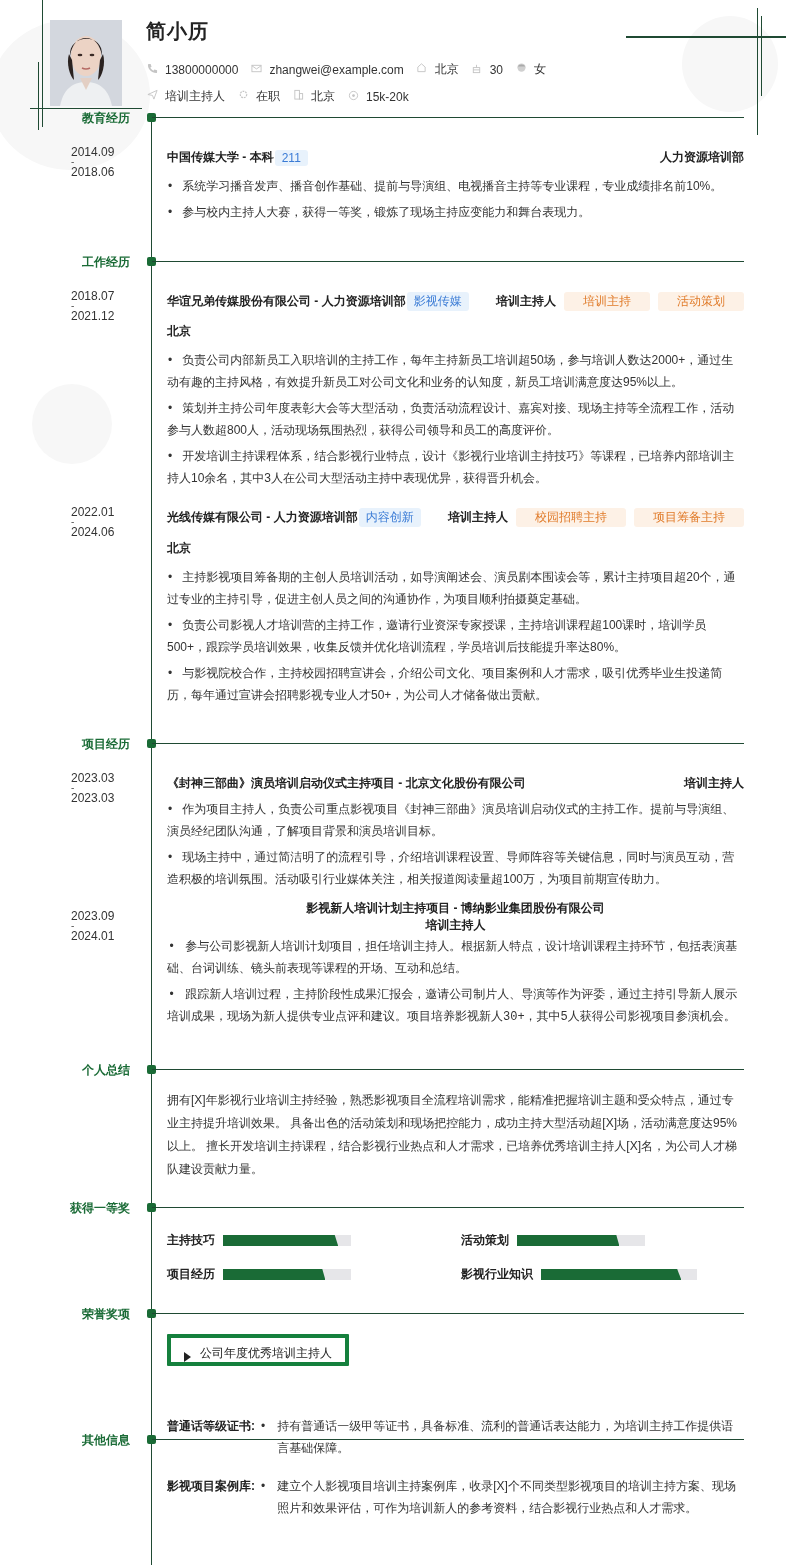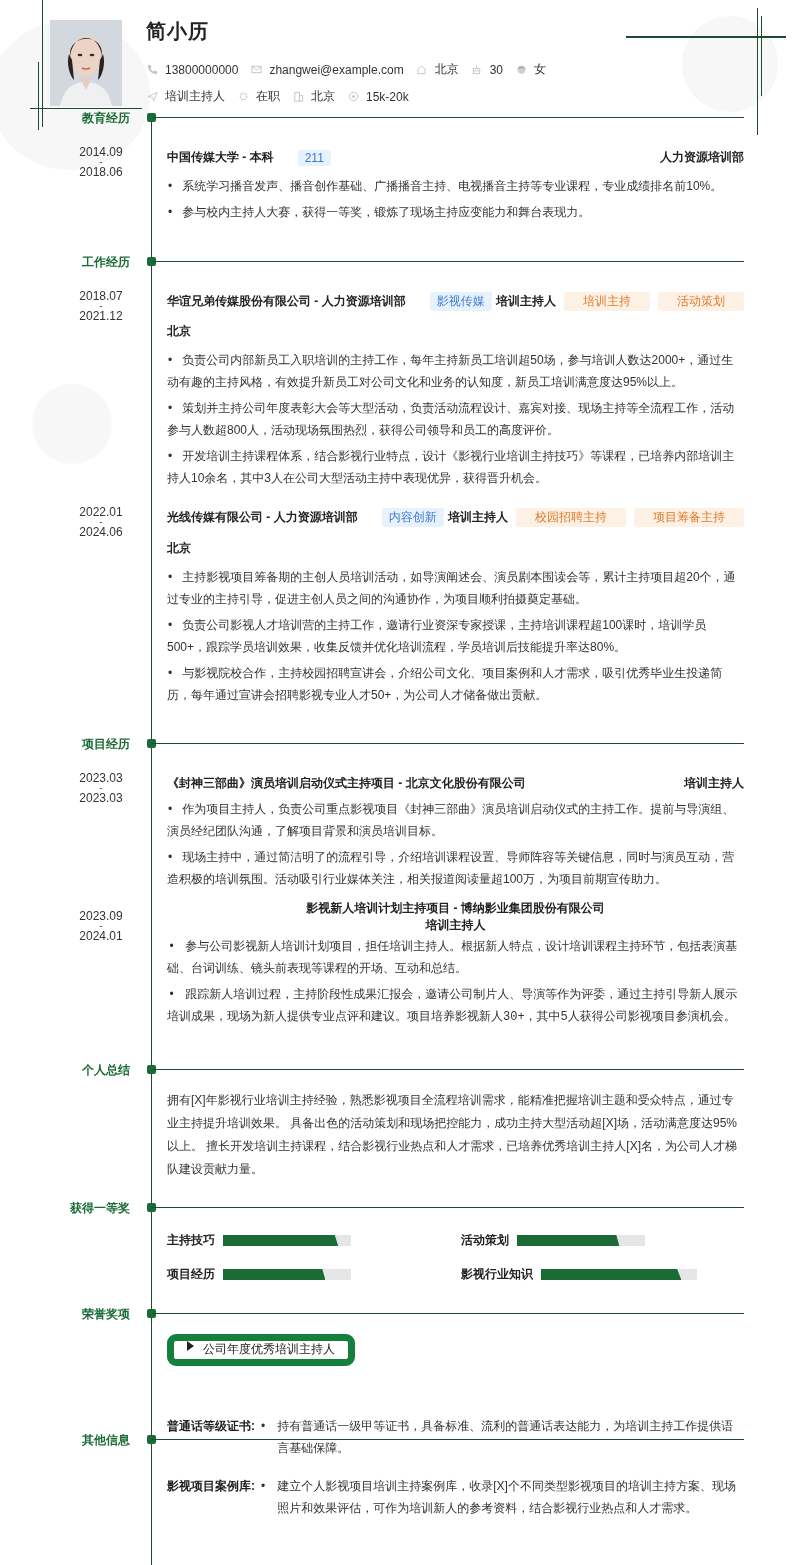--- a/index.html
+++ b/index.html
@@ -10,55 +10,55 @@
     .deco { position: absolute; }
     .circle { border-radius: 50%; background: #f7f7f7; }
     .vline { position: absolute; width: 1px; background: #1f4a33; }
     .hline { position: absolute; height: 1px; background: #1f4a33; }
 
     
     .photo { position: absolute; left: 50px; top: 20px; width: 72px; height: 86px; background: linear-gradient(180deg, #cfd4dc 0%, #d9dde3 60%, #e9ecef 100%); overflow: hidden; }
     .photo svg { width: 100%; height: 100%; display: block; }
     .name { position: absolute; left: 146px; top: 18px; font-size: 20px; font-weight: bold; color: #222; letter-spacing: 1px; }
     .info-row { position: absolute; left: 146px; display: flex; align-items: center; font-size: 12px; color: #333; }
-    .info-row .item { display: flex; align-items: center; margin-right: 12px; }
+    .info-row .item { display: flex; align-items: flex-start; margin-right: 12px; }
     .info-row .ic { width: 12px; height: 12px; margin-right: 7px; color: #bbb; display: inline-flex; align-items: center; justify-content: center; }
     .info-row .ic svg { width: 11px; height: 11px; }
 
     
     .timeline { position: absolute; left: 151px; top: 117px; width: 1px; height: 1448px; background: #1f4a33; }
 
     .section-head { position: absolute; left: 0; width: 794px; height: 12px; }
     .section-head .label { position: absolute; right: 664px; top: -2px; font-size: 12px; color: #1a6b36; font-weight: bold; white-space: nowrap; }
     .section-head .dot { position: absolute; left: 147px; top: 1px; width: 9px; height: 9px; background: #1a6b36; border-radius: 2px; }
     .section-head .rule { position: absolute; left: 152px; top: 5px; width: 592px; height: 1px; background: #1f4a33; }
 
-    .date { position: absolute; right: 663px; text-align: center; font-size: 12px; color: #333; line-height: 12px; width: 60px; }
+    .date { position: absolute; right: 663px; font-size: 12px; color: #333; line-height: 12px; width: 60px; }
     .date .dash { font-size: 10px; line-height: 8px; color: #555; }
 
     .entry-title { position: absolute; left: 167px; right: 50px; display: flex; align-items: center; font-size: 12px; font-weight: bold; color: #222; }
     .entry-title .spacer { flex: 1; }
-    .tag-blue { display: inline-block; background: #e8f2fc; color: #3a7bd5; font-weight: normal; font-size: 12px; padding: 1px 7px; border-radius: 3px; margin-left: 24px; }
+    .tag-blue { display: inline-block; background: #e8f2fc; color: #3a7bd5; font-weight: normal; font-size: 12px; padding: 1px 7px; border-radius: 3px; margin-left: 1px; }
     .tag-orange { display: inline-block; background: #fdf1e6; color: #e07b2a; font-weight: normal; font-size: 12px; padding: 1px 19px; border-radius: 3px; margin-left: 8px; }
     .role { font-weight: bold; }
 
     .city { position: absolute; left: 167px; font-size: 12px; font-weight: bold; color: #222; }
 
     .bullets { position: absolute; left: 167px; width: 578px; font-size: 12px; color: #333; line-height: 22px; }
     .bullets li { list-style: none; margin-bottom: 4px; }
     .bullets li::before { content: "•"; margin: 0 10px 0 1px; color: #333; }
 
     .para { position: absolute; left: 167px; width: 578px; font-size: 12px; color: #333; line-height: 23px; }
 
     
     .skill { position: absolute; display: flex; align-items: center; font-size: 12px; font-weight: bold; color: #222; }
     .skill .bar { position: relative; height: 11px; background: #e6e6e9; margin-left: 8px; }
     .skill .fill { position: absolute; left: 0; top: 0; height: 11px; background: #1a6b36; clip-path: polygon(0 0, 97% 0, 100% 100%, 0 100%); }
 
-    .award { position: absolute; left: 167px; top: 1334px; height: 32px; border: 7px solid #15803d; border-radius: 9px; display: flex; align-items: flex-start; padding: 0 13px; font-size: 12px; color: #222; }
+    .award { position: absolute; left: 167px; top: 1334px; height: 32px; border: 4px solid #15803d; border-radius: 1px; display: flex; align-items: flex-end; padding: 0 13px; font-size: 12px; color: #222; }
     .award .tri { width: 0; height: 0; border-top: 5px solid transparent; border-bottom: 5px solid transparent; border-left: 7px solid #222; margin-right: 9px; }
 
     .other-row { position: absolute; left: 167px; width: 578px; display: flex; font-size: 12px; color: #333; line-height: 22px; }
     .other-row .k { font-weight: bold; color: #222; white-space: nowrap; }
     .other-row .v { flex: 1; display: flex; }
     .other-row .v .b { margin: 0 12px 0 6px; }
   </style>
 </head>
 <body>
 
@@ -184,21 +184,21 @@
   <div class="dash">-</div>
   <div>2018.06</div>
 </div>
 <div class="entry-title" style="top:149px;">
   <span>中国传媒大学 - 本科</span>
   <span class="tag-blue">211</span>
   <span class="spacer"></span>
   <span class="role">人力资源培训部</span>
 </div>
 <ul class="bullets" style="top:175px;">
-  <li>系统学习播音发声、播音创作基础、广播播音主持、电视播音主持等专业课程，专业成绩排名前10%。</li>
+  <li>系统学习播音发声、播音创作基础、提前与导演组、电视播音主持等专业课程，专业成绩排名前10%。</li>
   <li>参与校内主持人大赛，获得一等奖，锻炼了现场主持应变能力和舞台表现力。</li>
 </ul>
 
 <div class="section-head" style="top:256px;">
   <span class="label">工作经历</span>
   <span class="dot"></span>
   <span class="rule"></span>
 </div>
 
 <div class="date" style="top:290px;">

